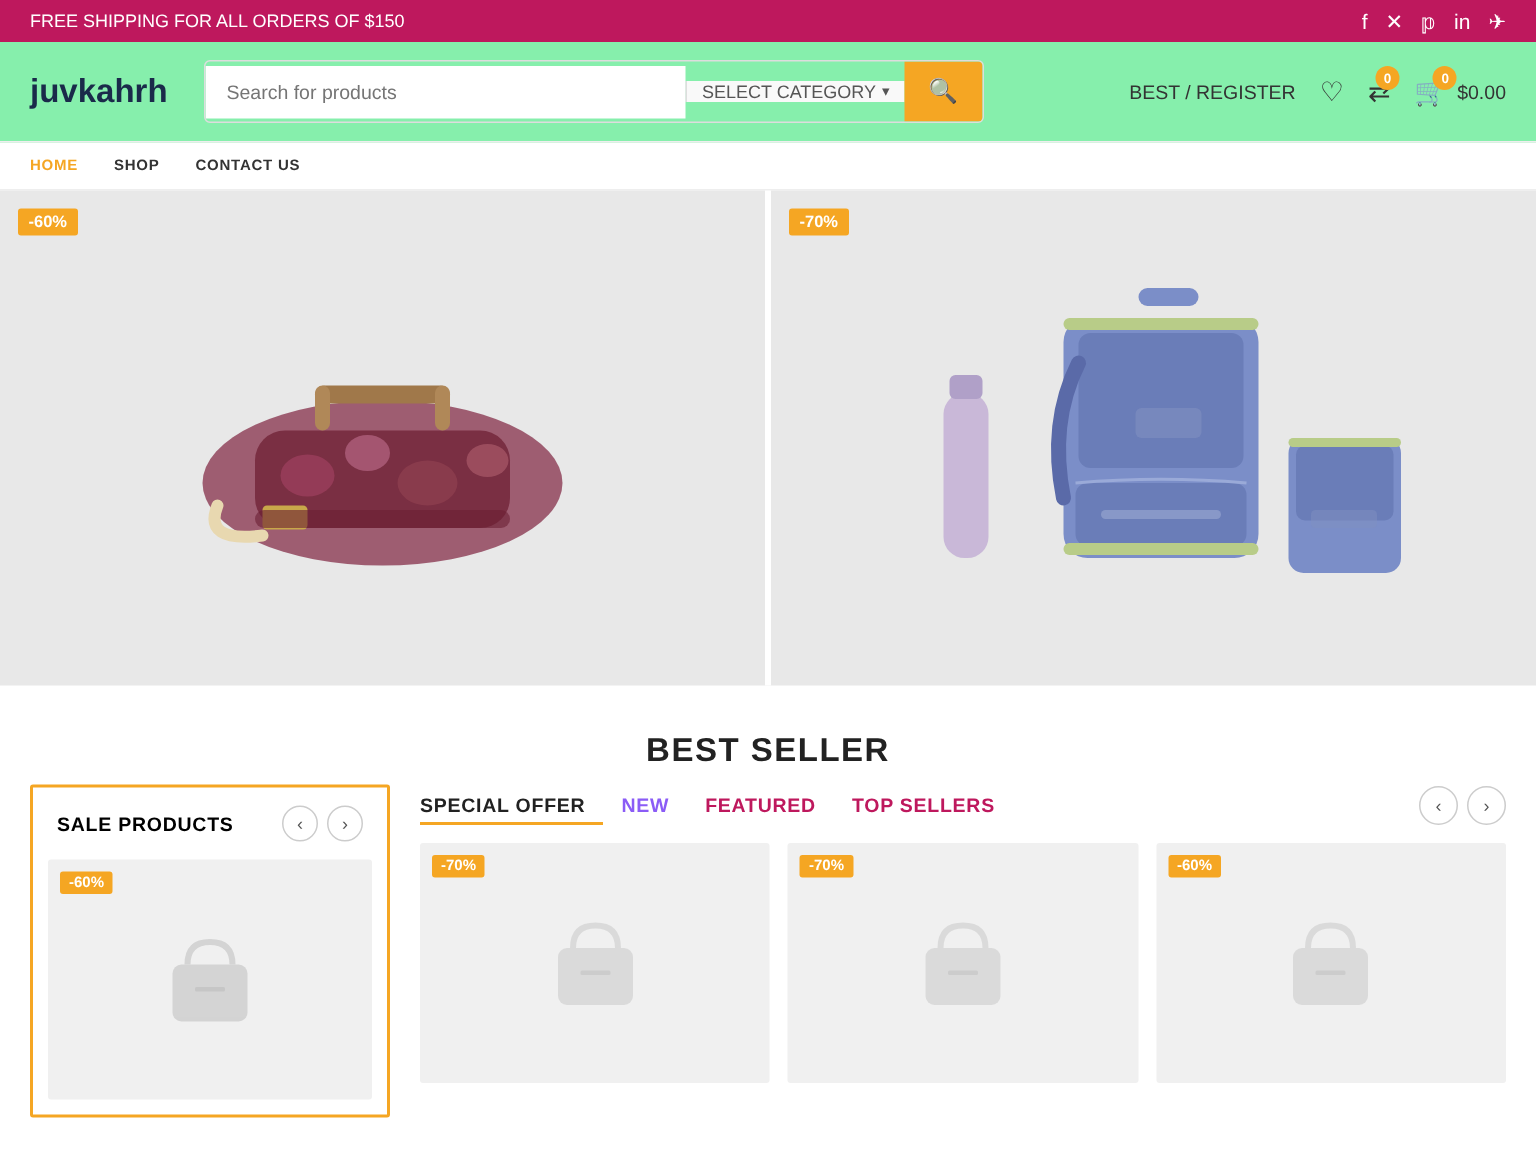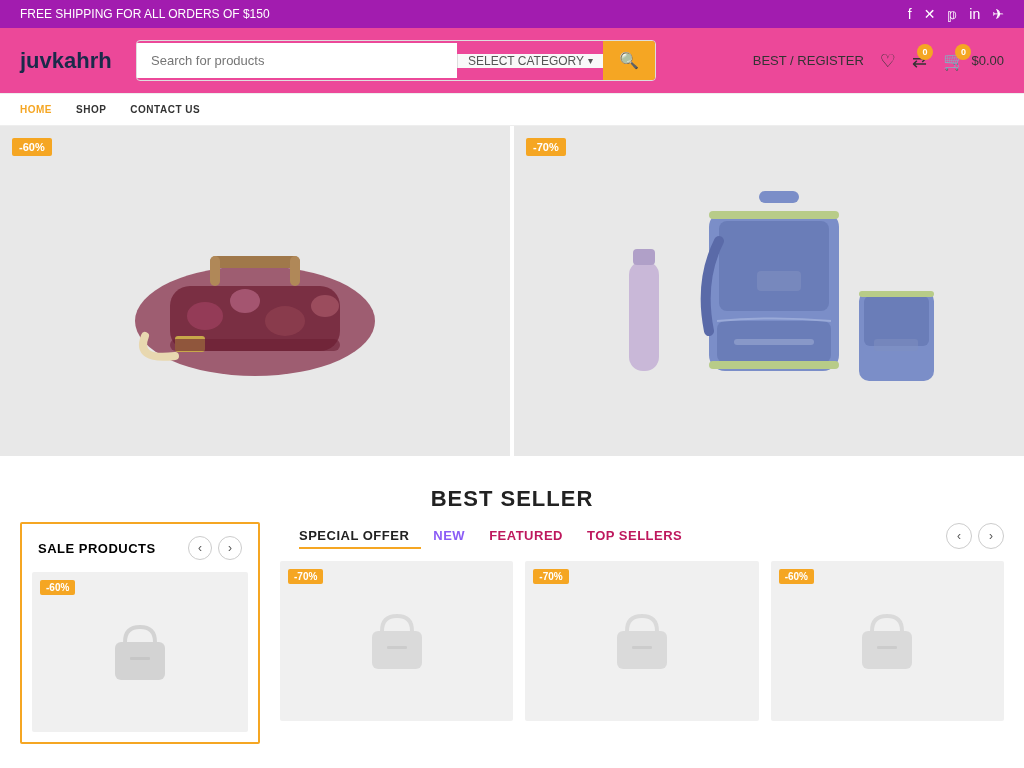--- a/index.html
+++ b/index.html
@@ -1,33 +1,33 @@
 <!DOCTYPE html>
 <html><head>
   <meta charset="utf-8">
   <style>
     * { margin: 0; padding: 0; box-sizing: border-box; }
     body { font-family: Arial, sans-serif; background: #fff; font-size: 14px; }
 
     
     .top-bar {
-      background: #a21caf;
+      background: #be185d;
       color: #fff;
       font-size: 12px;
       padding: 6px 20px;
       display: flex;
       align-items: center;
       justify-content: space-between;
     }
     .top-bar-icons { display: flex; gap: 12px; }
     .top-bar-icon { color: #fff; font-size: 14px; cursor: pointer; }
 
     
     .header {
-      background: #ec4899;
+      background: #86efac;
       padding: 12px 20px;
       display: flex;
       align-items: center;
       gap: 16px;
       border-bottom: 1px solid #eee;
     }
     .logo {
       font-size: 22px;
       font-weight: bold;
       color: #1a2a4a;
@@ -261,21 +261,20 @@
     .special-offer-header {
       display: flex;
       align-items: center;
       justify-content: space-between;
       margin-bottom: 12px;
     }
     .special-offer-tabs {
       display: flex;
       align-items: center;
       gap: 0;
-      margin-left: 19px;
     }
     .so-tab {
       font-size: 13px;
       font-weight: bold;
       color: #be185d;
       cursor: pointer;
       padding: 6px 12px;
       text-transform: uppercase;
       letter-spacing: 0.5px;
       position: relative;

